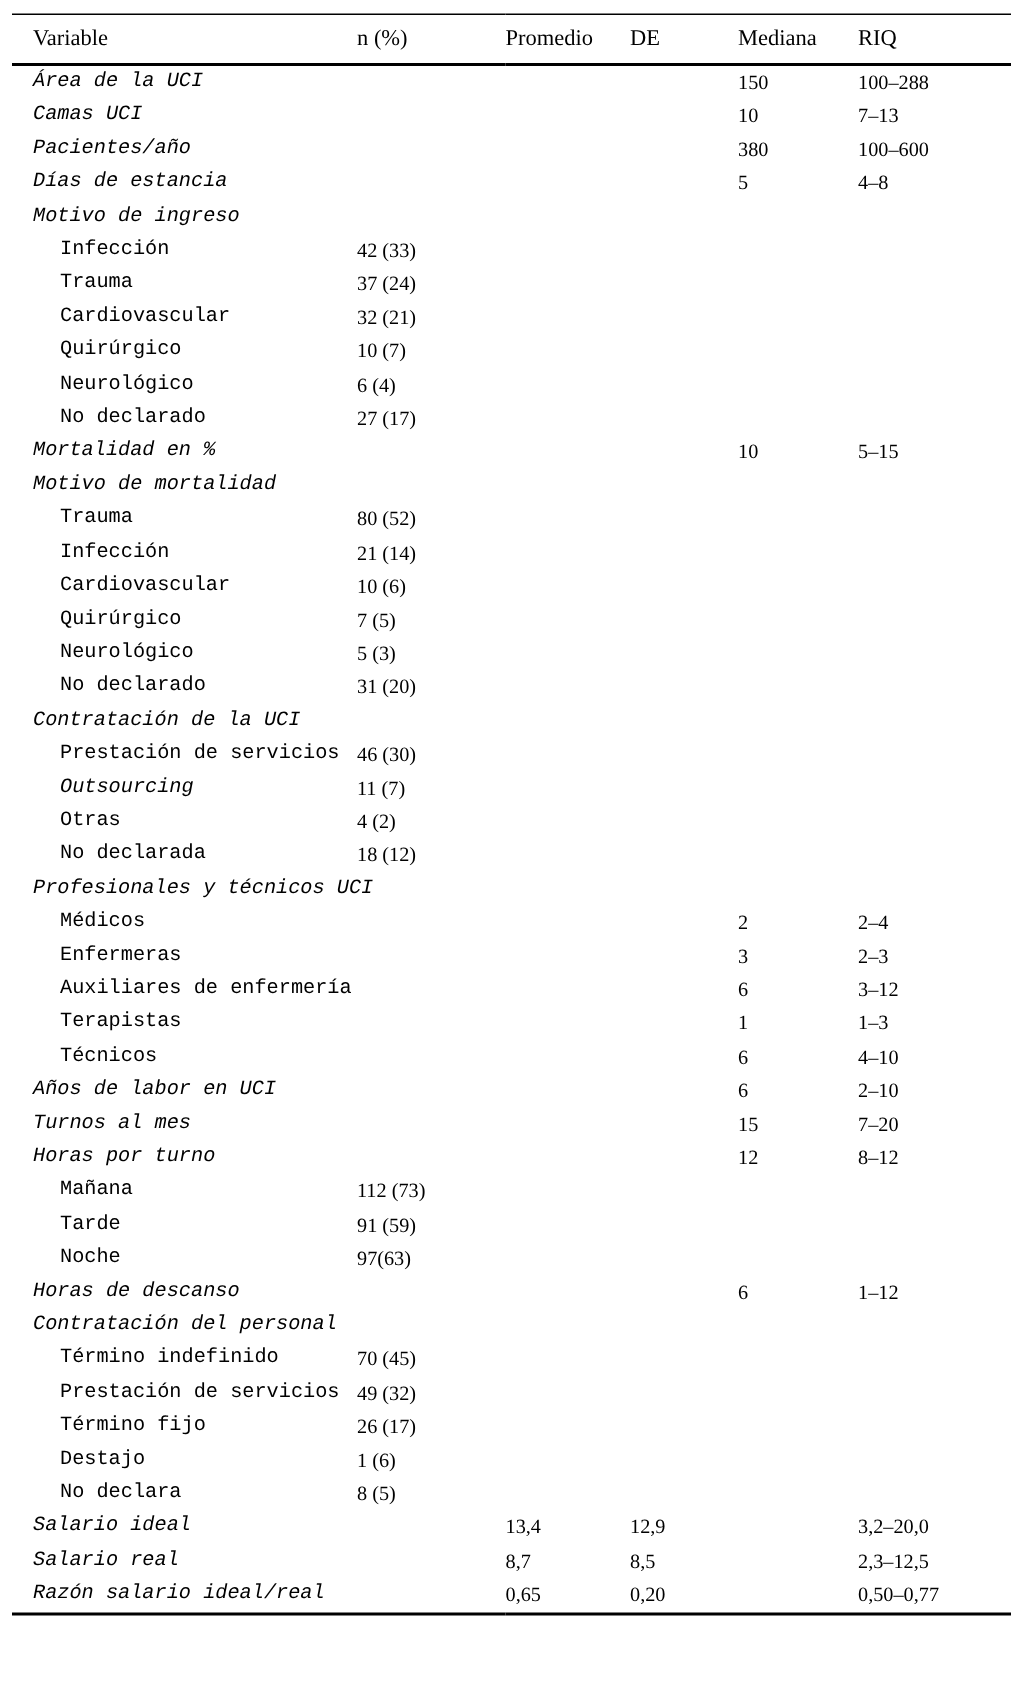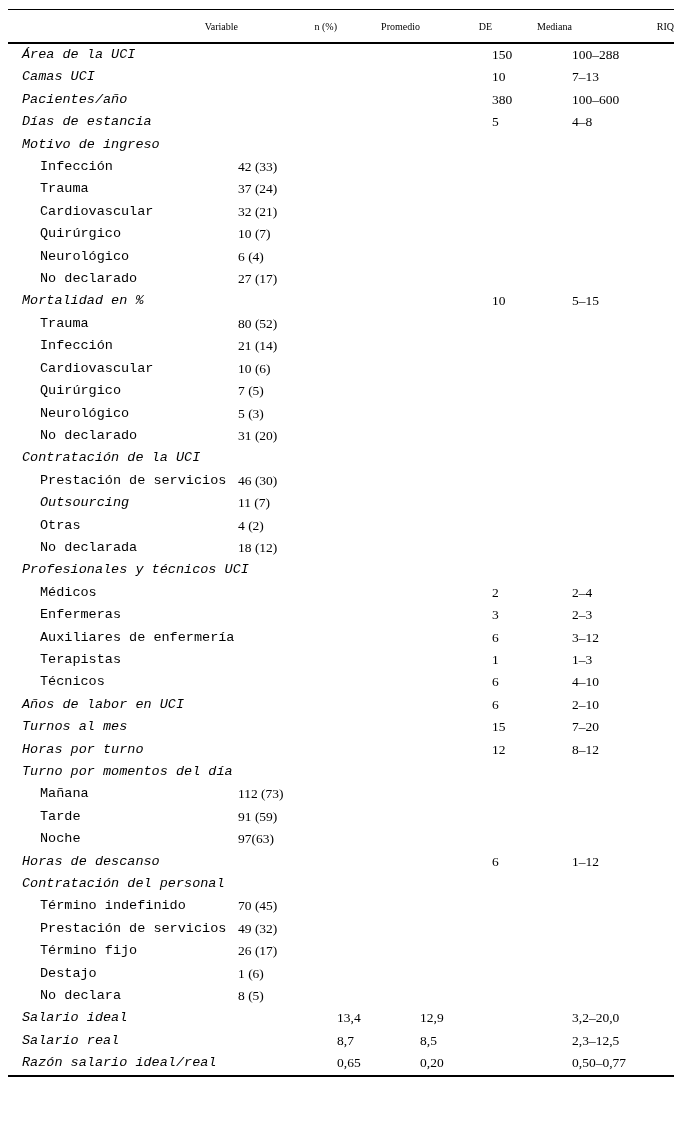--- a/index.html
+++ b/index.html
@@ -26,22 +26,22 @@
     table-layout: fixed;
     width: 666px;
     border-top: 1px solid #000;
     border-bottom: 2px solid #000;
   }
   thead tr {
     border-bottom: 2.5px solid #000;
   }
   th {
     font-weight: normal;
-    text-align: right;
-    font-size: 10px;
+    text-align: left;
+    font-size: 15px;
     height: 32px;
     vertical-align: middle;
     padding: 0;
     white-space: nowrap;
   }
   th.col-variable { padding-left: 14px; }
   td {
     font-size: 13.5px;
     height: 22.4px;
     line-height: 22.4px;
@@ -168,20 +168,28 @@
         </tr>
         <tr>
           <td class="label level-0 italic">Mortalidad en %</td>
           <td></td>
           <td></td>
           <td></td>
           <td>10</td>
           <td>5–15</td>
         </tr>
         <tr>
+          <td class="label level-0 italic">Motivo de mortalidad</td>
+          <td></td>
+          <td></td>
+          <td></td>
+          <td></td>
+          <td></td>
+        </tr>
+        <tr>
           <td class="label level-1">Trauma</td>
           <td>80 (52)</td>
           <td></td>
           <td></td>
           <td></td>
           <td></td>
         </tr>
         <tr>
           <td class="label level-1">Infección</td>
           <td>21 (14)</td>
@@ -326,28 +334,20 @@
           <td>15</td>
           <td>7–20</td>
         </tr>
         <tr>
           <td class="label level-0 italic">Horas por turno</td>
           <td></td>
           <td></td>
           <td></td>
           <td>12</td>
           <td>8–12</td>
-        </tr>
-        <tr>
-          <td class="label level-0 italic">Turno por momentos del día</td>
-          <td></td>
-          <td></td>
-          <td></td>
-          <td></td>
-          <td></td>
         </tr>
         <tr>
           <td class="label level-1">Mañana</td>
           <td>112 (73)</td>
           <td></td>
           <td></td>
           <td></td>
           <td></td>
         </tr>
         <tr>

